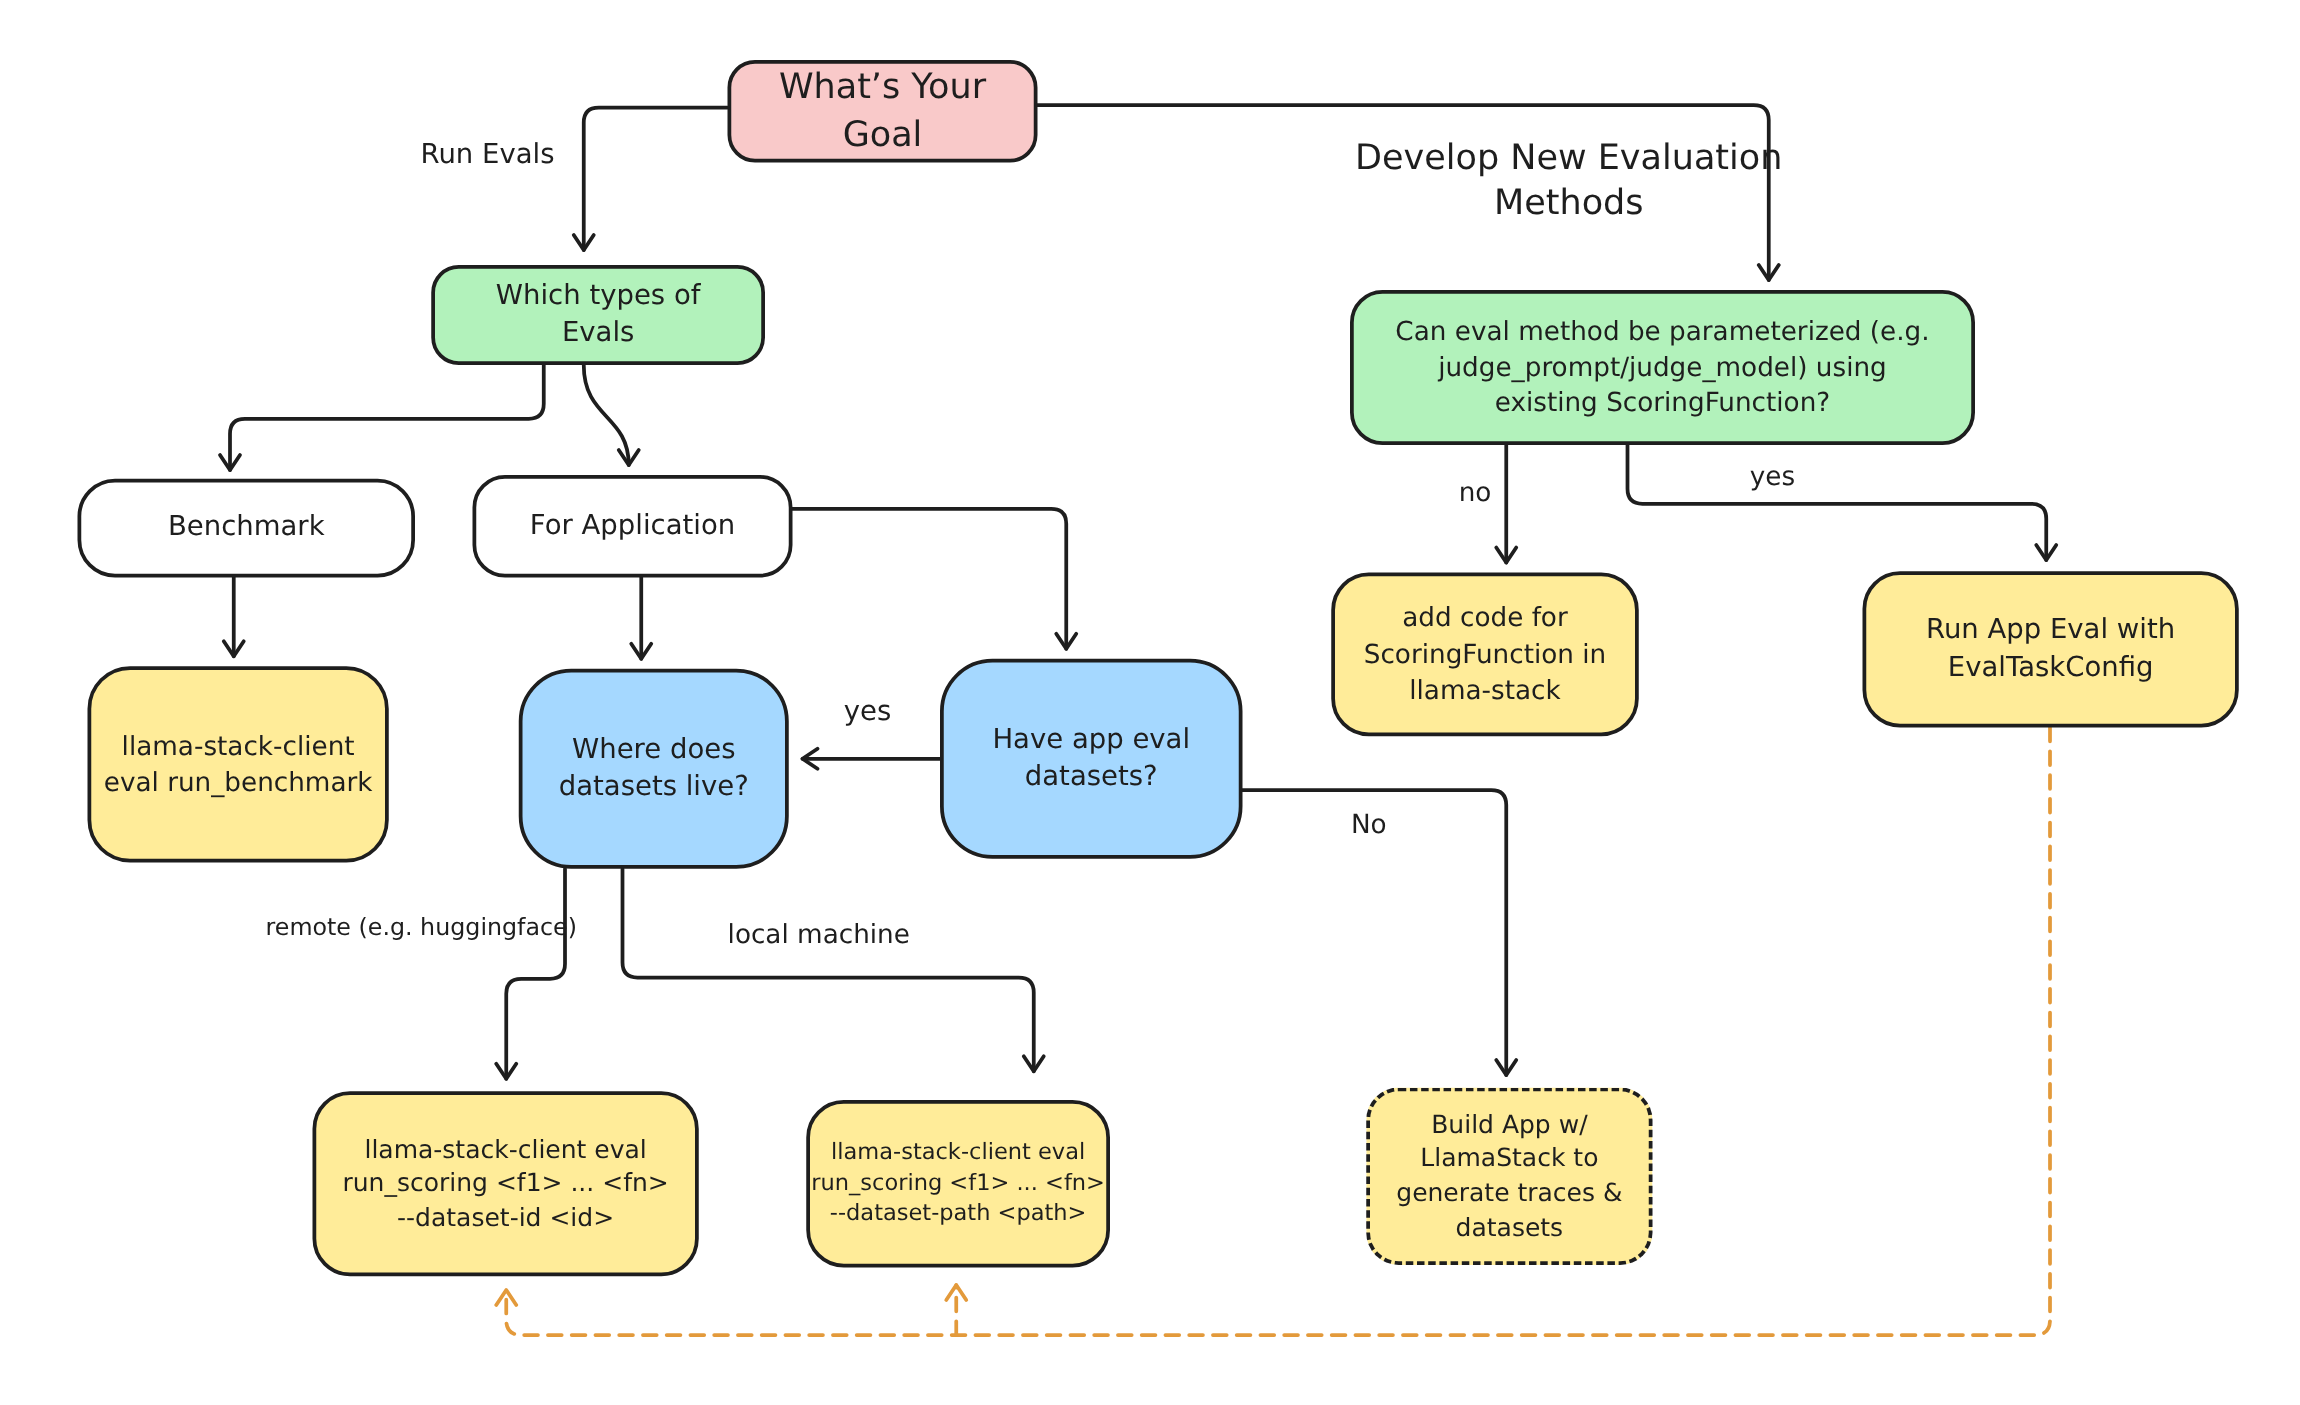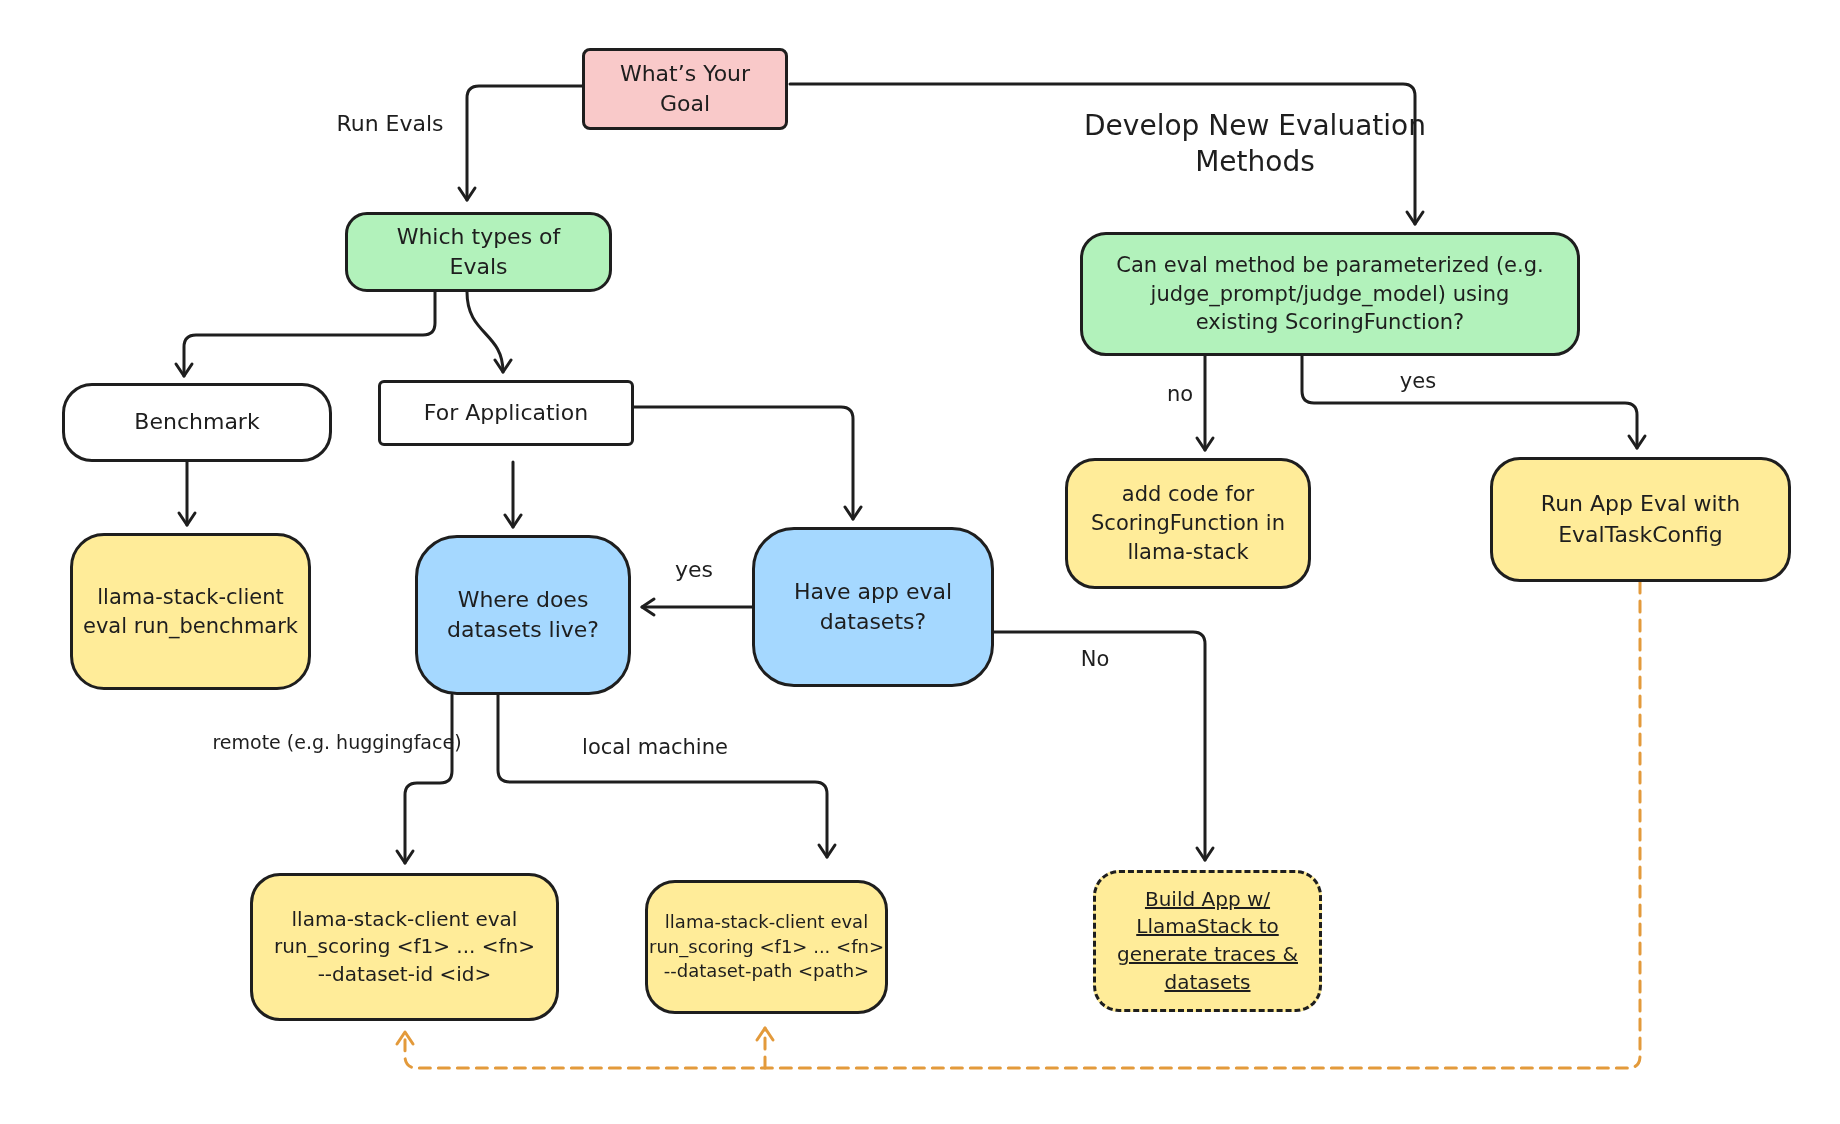--- a/index.html
+++ b/index.html
@@ -11,21 +11,21 @@
   .node{
     position:absolute;box-sizing:border-box;border:3px solid #1e1e1e;
     display:flex;align-items:center;justify-content:center;text-align:center;
     white-space:pre-line;line-height:1.38;font-weight:500;color:#1e1e1e;
   }
   .pink{background:#f9c9c9;}
   .green{background:#b2f2bb;}
   .blue{background:#a5d8ff;}
   .yellow{background:#ffec99;}
   .white{background:#ffffff;}
-  .dashed{border-style:dashed;text-decoration:underline;}
+  .dashed{border-style:dashed;}
   .elabel{
     position:absolute;transform:translateX(-50%);text-align:center;
     white-space:pre-line;line-height:1.3;font-weight:500;color:#1e1e1e;
   }
 </style>
 </head>
 <body>
 
 <div id="canvas">
 
@@ -52,29 +52,29 @@
       <path d="M 1205 356 L 1205 450" marker-end="url(#ah)"></path>
       <path d="M 1302 356 L 1302 391 Q 1302 403 1314 403 L 1625 403 Q 1637 403 1637 415 L 1637 448" marker-end="url(#ah)"></path>
       <path d="M 993 632 L 1193 632 Q 1205 632 1205 644 L 1205 860" marker-end="url(#ah)"></path>
     </g>
     <g fill="none" stroke="#e39a3b" stroke-width="3" stroke-linecap="round" stroke-linejoin="round" stroke-dasharray="11 8">
       <path d="M 1640 582 L 1640 1056 Q 1640 1068 1628 1068 L 417 1068 Q 405 1068 405 1056 L 405 1032" marker-end="url(#ah-o)"></path>
       <path d="M 765 1068 L 765 1028" marker-end="url(#ah-o)"></path>
     </g>
   </svg>
 
-  <div class="node pink" style="left:582px;top:48px;width:206px;height:82px;border-radius:8px;font-size:22px">What’s Your
+  <div class="node pink" style="left:582px;top:48px;width:248px;height:82px;border-radius:22px;font-size:28px">What’s Your
 Goal</div>
 
   <div class="node green" style="left:345px;top:212px;width:267px;height:80px;border-radius:22px;font-size:22px">Which types of
 Evals</div>
 
   <div class="node white" style="left:62px;top:383px;width:270px;height:79px;border-radius:30px;font-size:22px">Benchmark</div>
 
-  <div class="node white" style="left:378px;top:380px;width:256px;height:66px;border-radius:6px;font-size:22px">For Application</div>
+  <div class="node white" style="left:378px;top:380px;width:256px;height:82px;border-radius:26px;font-size:22px">For Application</div>
 
   <div class="node yellow" style="left:70px;top:533px;width:241px;height:157px;border-radius:34px;font-size:21px">llama-stack-client
 eval run_benchmark</div>
 
   <div class="node blue" style="left:415px;top:535px;width:216px;height:160px;border-radius:42px;font-size:22px">Where does
 datasets live?</div>
 
   <div class="node blue" style="left:752px;top:527px;width:242px;height:160px;border-radius:42px;font-size:22px">Have app eval
 datasets?</div>
 

